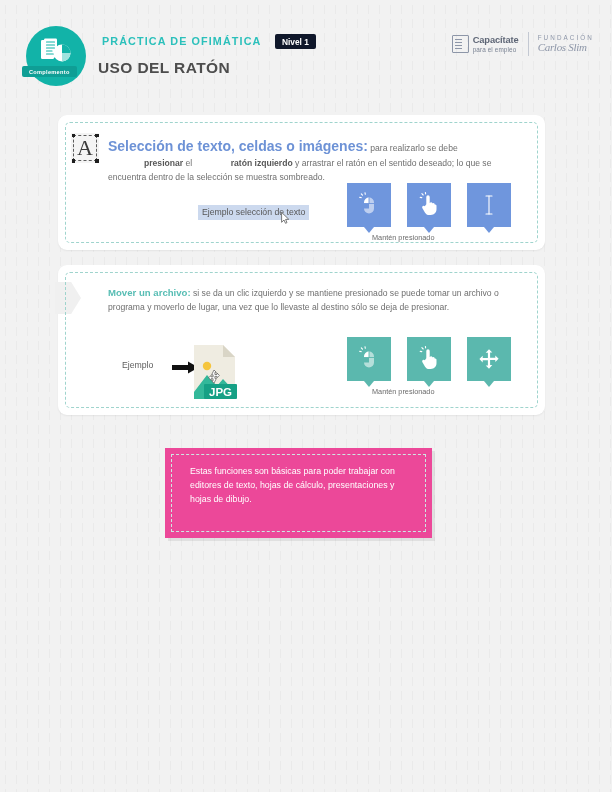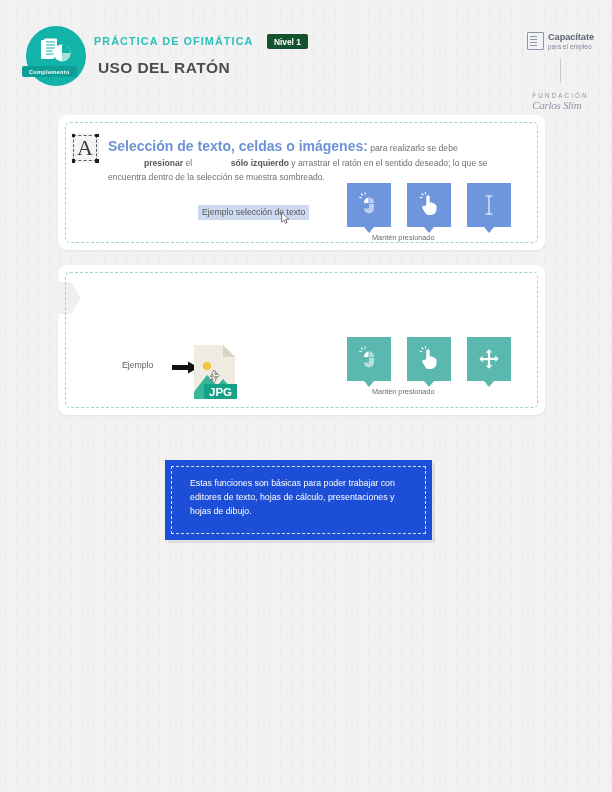--- a/index.html
+++ b/index.html
@@ -72,28 +72,28 @@
   }
   .title-block {
     position: absolute;
     left: 90px; top: 33px;
   }
   .kicker {
     color: #2bc0bb;
     font-size: 10.8px;
     font-weight: bold;
     letter-spacing: 1.1px;
-    margin: 0 0 3px 4px;
+    margin: 0 0 3px 12px;
     display: inline-block;
     vertical-align: middle;
   }
   .level-badge {
     display: inline-block;
     vertical-align: middle;
-    background: #14532d;
+    background: #0f172a;
     color: #fff;
     font-size: 8.4px;
     font-weight: bold;
     padding: 2.5px 7px;
     border-radius: 2px;
     margin-left: 9px;
     position: relative;
     top: -1px;
   }
   .main-title {
@@ -102,21 +102,20 @@
     font-weight: bold;
     letter-spacing: .4px;
     margin: 8px;
   }
   .partner-logos {
     position: absolute;
     right: 18px; top: 32px;
     display: flex;
     align-items: center;
     gap: 9px;
-    flex-direction: column;
   }
   .logo-cap { display: flex; align-items: center; gap: 4px; }
   .logo-cap .doc-icon {
     width: 15px; height: 16px;
     border: 1.2px solid #8d96a8;
     border-radius: 1px;
     position: relative;
   }
   .logo-cap .doc-icon::after {
     content: "";
@@ -281,24 +280,23 @@
     white-space: nowrap;
     padding-left: 13px;
   }
   #hold-label-selection { left: 359px; top: 233px; }
   #hold-label-move { left: 359px; top: 387px; }
 
   
   .summary {
     position: absolute;
     left: 165px; top: 448px;
-    width: 267px; height: 80px;
-    background: #1d4ed8;
+    width: 267px; height: 90px;
+    background: #ec4899;
     box-shadow: 3px 3px 0 rgba(0,0,0,.07);
-    margin-top: 12px;
   }
   .summary .dash {
     position: absolute;
     inset: 6px;
     border: 1px dashed #cfe6e3;
   }
   .summary p {
     position: absolute;
     left: 25px; top: 17px;
     width: 225px;
@@ -365,21 +363,21 @@
     <div class="sel-icon">
       <div class="letter">A</div>
       <div class="marq"></div>
       <div class="h tl"></div>
       <div class="h tr"></div>
       <div class="h bl"></div>
       <div class="h br"></div>
     </div>
 
     <div class="body-text">
-      <span class="lead-blue">Selección de texto, celdas o imágenes:</span><span> para realizarlo se debe </span><b>presionar</b><span> el </span><b>sólo izquierdo</b><span> y arrastrar el ratón en el sentido deseado; lo que se encuentra dentro de la selección se muestra sombreado.</span>
+      <span class="lead-blue">Selección de texto, celdas o imágenes:</span><span> para realizarlo se debe </span><b>presionar</b><span> el </span><b>ratón izquierdo</b><span> y arrastrar el ratón en el sentido deseado; lo que se encuentra dentro de la selección se muestra sombreado.</span>
     </div>
 
     <div class="sel-example">Ejemplo selección de texto</div>
   </div>
 
   <svg class="cursor-arrow" viewBox="0 0 9 12">
     <path d="M0.6 0.4 L0.6 10.3 L3.0 8.0 L4.5 11.3 L6.0 10.6 L4.6 7.4 L7.8 7.3 Z" fill="#ffffff" stroke="#6b6b6b" stroke-width="0.9" stroke-linejoin="round"></path>
   </svg>
 
   <div class="badge-row" id="badges-selection">
@@ -429,20 +427,23 @@
         </g>
       </svg>
     </div>
   </div>
   <div class="hold-label" id="hold-label-selection">Mantén presionado</div>
 
   <div class="card" id="card-move">
     <div class="card-tab"></div>
     <div class="card-inner"></div>
 
+    <div class="body-text">
+      <span class="lead-teal">Mover un archivo:</span><span> si se da un clic izquierdo y se mantiene presionado se puede tomar un archivo o programa y moverlo de lugar, una vez que lo llevaste al destino sólo se deja de presionar.</span>
+    </div>
   </div>
 
   <div class="ejemplo-label">Ejemplo</div>
 
   <svg class="big-arrow" viewBox="0 0 27 13">
     <path d="M0 4 H16 V0.5 L26.5 6.5 L16 12.5 V9 H0 Z" fill="#111111"></path>
   </svg>
 
   <svg class="jpg-file" viewBox="0 0 45 56">
     <path d="M2 1 H31 L43 13 V55 H2 Z" fill="#efece1"></path>

